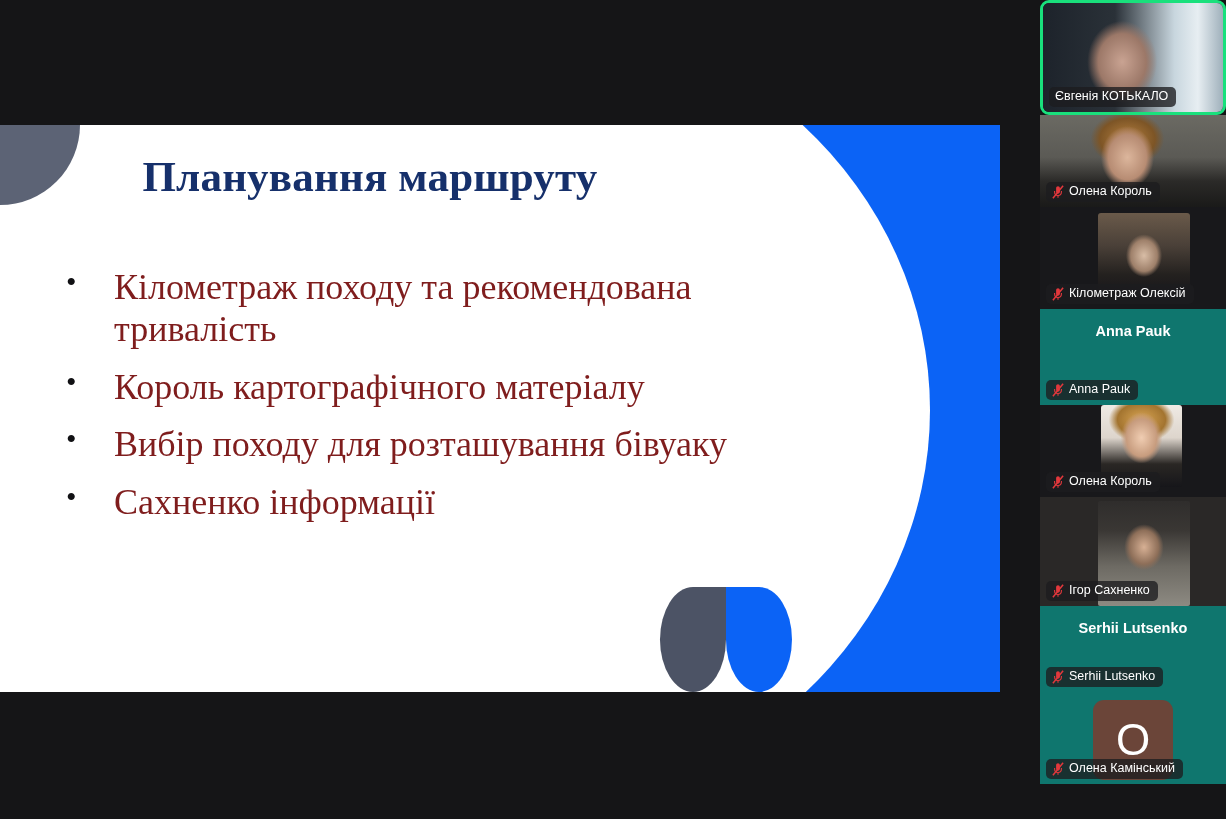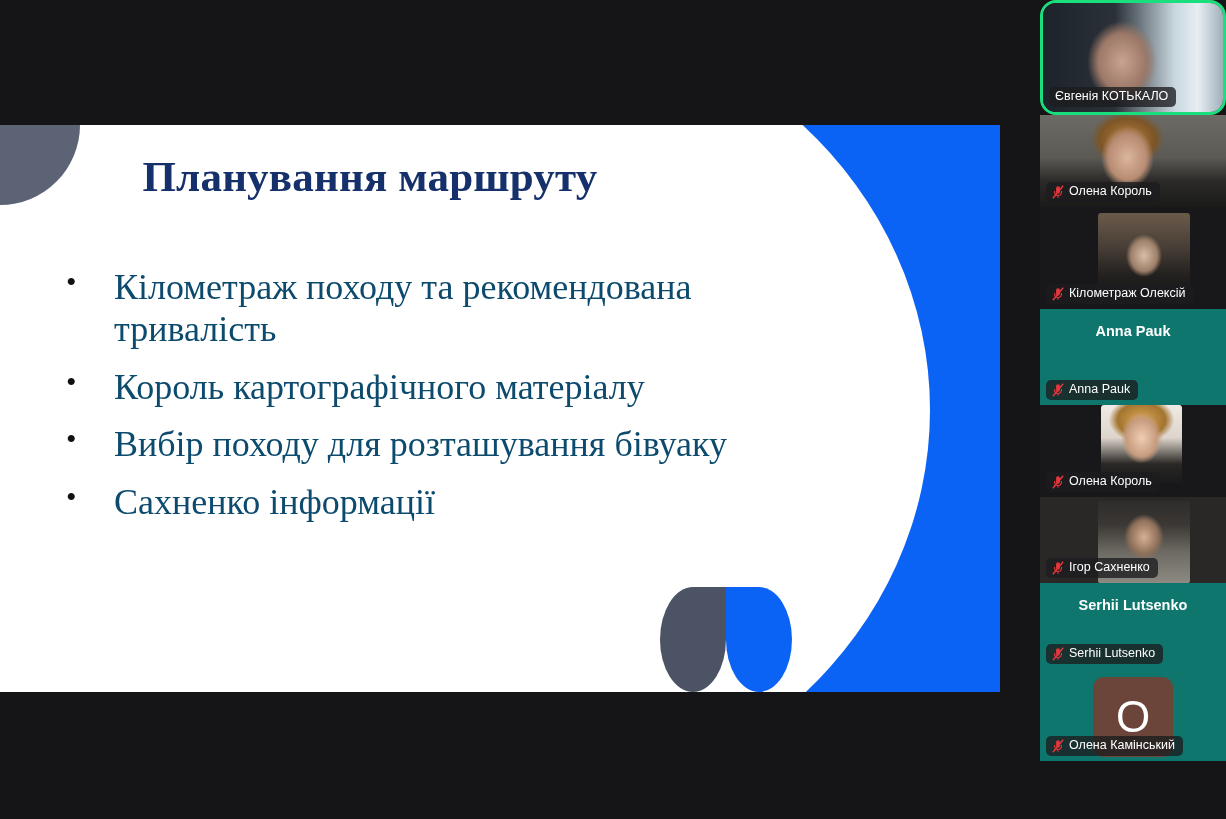--- a/index.html
+++ b/index.html
@@ -118,21 +118,21 @@
     left: 58px;
     top: 142px;
     width: 800px;
     list-style: none;
   }
   #bullet-list li {
     position: relative;
     font-family: "Liberation Serif", "DejaVu Serif", serif;
     font-size: 36px;
     line-height: 1.16;
-    color: #0c4a6e;
+    color: #7f1d1d;
     padding-left: 56px;
     margin-bottom: 16px;
   }
   #bullet-list li::before {
     content: "\2022";
     position: absolute;
     left: 8px;
     top: -2px;
     font-size: 30px;
     color: #111114;
@@ -150,21 +150,21 @@
 
   .tile {
     position: relative;
     width: 186px;
     background: #18181b;
     overflow: hidden;
   }
 
   .tile.active {
     border: 3px solid #19e07c;
-    border-radius: 16px;
+    border-radius: 9px;
   }
 
   
   .video {
     position: absolute;
     inset: 0;
   }
 
   .vid-evgenia {
     background:
@@ -331,21 +331,21 @@
         <svg class="mute-icon" width="12" height="14" viewBox="0 0 12 14">
           <path d="M6 1.2c-1.05 0-1.9.85-1.9 1.9v3.7c0 1.05.85 1.9 1.9 1.9s1.9-.85 1.9-1.9V3.1c0-1.05-.85-1.9-1.9-1.9z" fill="#e2383c"></path>
           <path d="M2.6 6.1v1c0 1.88 1.52 3.4 3.4 3.4s3.4-1.52 3.4-3.4v-1" stroke="#e2383c" stroke-width="1.1" fill="none"></path>
           <path d="M6 10.6v2.2" stroke="#e2383c" stroke-width="1.1"></path>
           <path d="M0.9 13.2 11.1 0.8" stroke="#e2383c" stroke-width="1.5"></path>
         </svg>
         <span class="label">Олена Король</span>
       </div>
     </div>
 
-    <div class="tile" style="height:86px; background:#2a2827;padding-left:12px;">
+    <div class="tile" style="height:109px; background:#2a2827;padding-left:12px;">
       <div class="video vid-igor" style="left:58px; right:36px; top:4px; bottom:0; border-radius:2px;"></div>
       <div class="name-pill">
         <svg class="mute-icon" width="12" height="14" viewBox="0 0 12 14">
           <path d="M6 1.2c-1.05 0-1.9.85-1.9 1.9v3.7c0 1.05.85 1.9 1.9 1.9s1.9-.85 1.9-1.9V3.1c0-1.05-.85-1.9-1.9-1.9z" fill="#e2383c"></path>
           <path d="M2.6 6.1v1c0 1.88 1.52 3.4 3.4 3.4s3.4-1.52 3.4-3.4v-1" stroke="#e2383c" stroke-width="1.1" fill="none"></path>
           <path d="M6 10.6v2.2" stroke="#e2383c" stroke-width="1.1"></path>
           <path d="M0.9 13.2 11.1 0.8" stroke="#e2383c" stroke-width="1.5"></path>
         </svg>
         <span class="label">Ігор Сахненко</span>
       </div>

